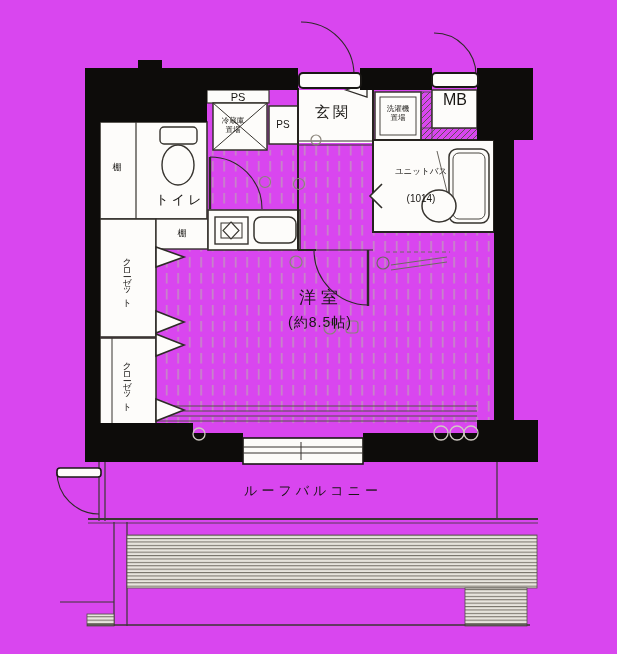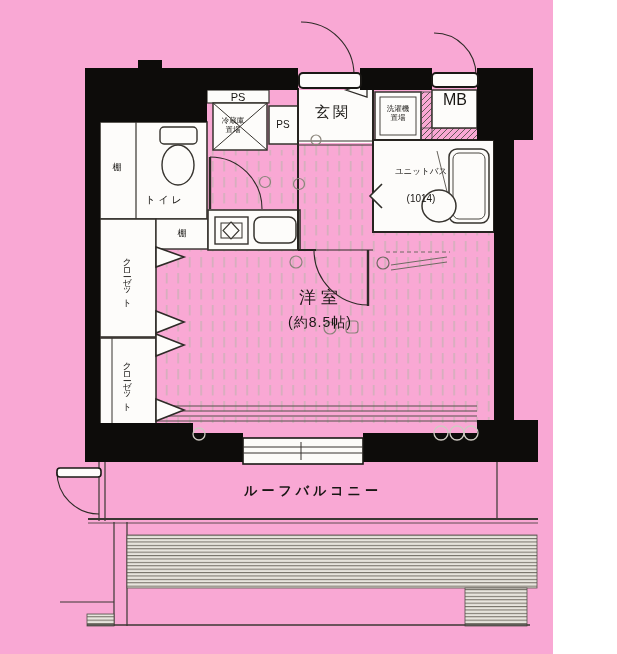--- a/index.html
+++ b/index.html
@@ -1,18 +1,18 @@
 <!DOCTYPE html>
 <html><head>
 <meta charset="utf-8">
 <style>
   html,body{margin:0;padding:0;background:#ffffff;}
   #stage{
-    position:relative;width:553px;height:654px;
-    background:#f9a8d4;
+    position:relative;width:617px;height:654px;
+    background:#d946ef;
     font-family:"Liberation Sans","DejaVu Sans",sans-serif;
     color:#1d1b18;overflow:hidden;
   }
   #plan-svg{position:absolute;left:0;top:0;}
   .lbl{
     position:absolute;transform:translate(-50%,-50%);
     white-space:nowrap;color:#181613;text-align:center;line-height:1.15;
   }
   .vtext{
     writing-mode:vertical-rl;text-orientation:upright;
@@ -223,28 +223,28 @@
 <div class="lbl" style="left:398px;top:114px;font-size:7.5px;">
   <div>洗濯機</div>
   <div>置場</div>
 </div>
 
 <div class="lbl" style="left:455px;top:100px;font-size:16px;">MB</div>
 
 <div class="lbl" style="left:421px;top:172px;font-size:8.5px;">ユニットバス</div>
 <div class="lbl" style="left:421px;top:199px;font-size:10px;">(1014)</div>
 
-<div class="lbl" style="left:165px;top:200px;font-size:10px;letter-spacing:3px;">トイレ</div>
+<div class="lbl" style="left:180px;top:200px;font-size:13px;letter-spacing:3px;">トイレ</div>
 
 <div class="lbl" style="left:117px;top:167px;font-size:9px;">棚</div>
 
 <div class="lbl" style="left:182px;top:233px;font-size:9px;">棚</div>
 
 <div class="lbl vtext" style="left:127px;top:277px;font-size:9px;">クローゼット</div>
 
 <div class="lbl vtext" style="left:127px;top:381px;font-size:9px;">クローゼット</div>
 
 <div class="lbl" style="left:321px;top:298px;font-size:17px;letter-spacing:5px;text-align:right;">洋室</div>
 <div class="lbl" style="left:320px;top:322px;font-size:14px;letter-spacing:1px;">(約8.5帖)</div>
 
-<div class="lbl" style="left:313px;top:491px;font-size:13px;letter-spacing:4px;font-weight:bold;">ルーフバルコニー</div>
+<div class="lbl" style="left:313px;top:491px;font-size:13px;letter-spacing:4px;">ルーフバルコニー</div>
 
 </div>
 
 </body></html>

